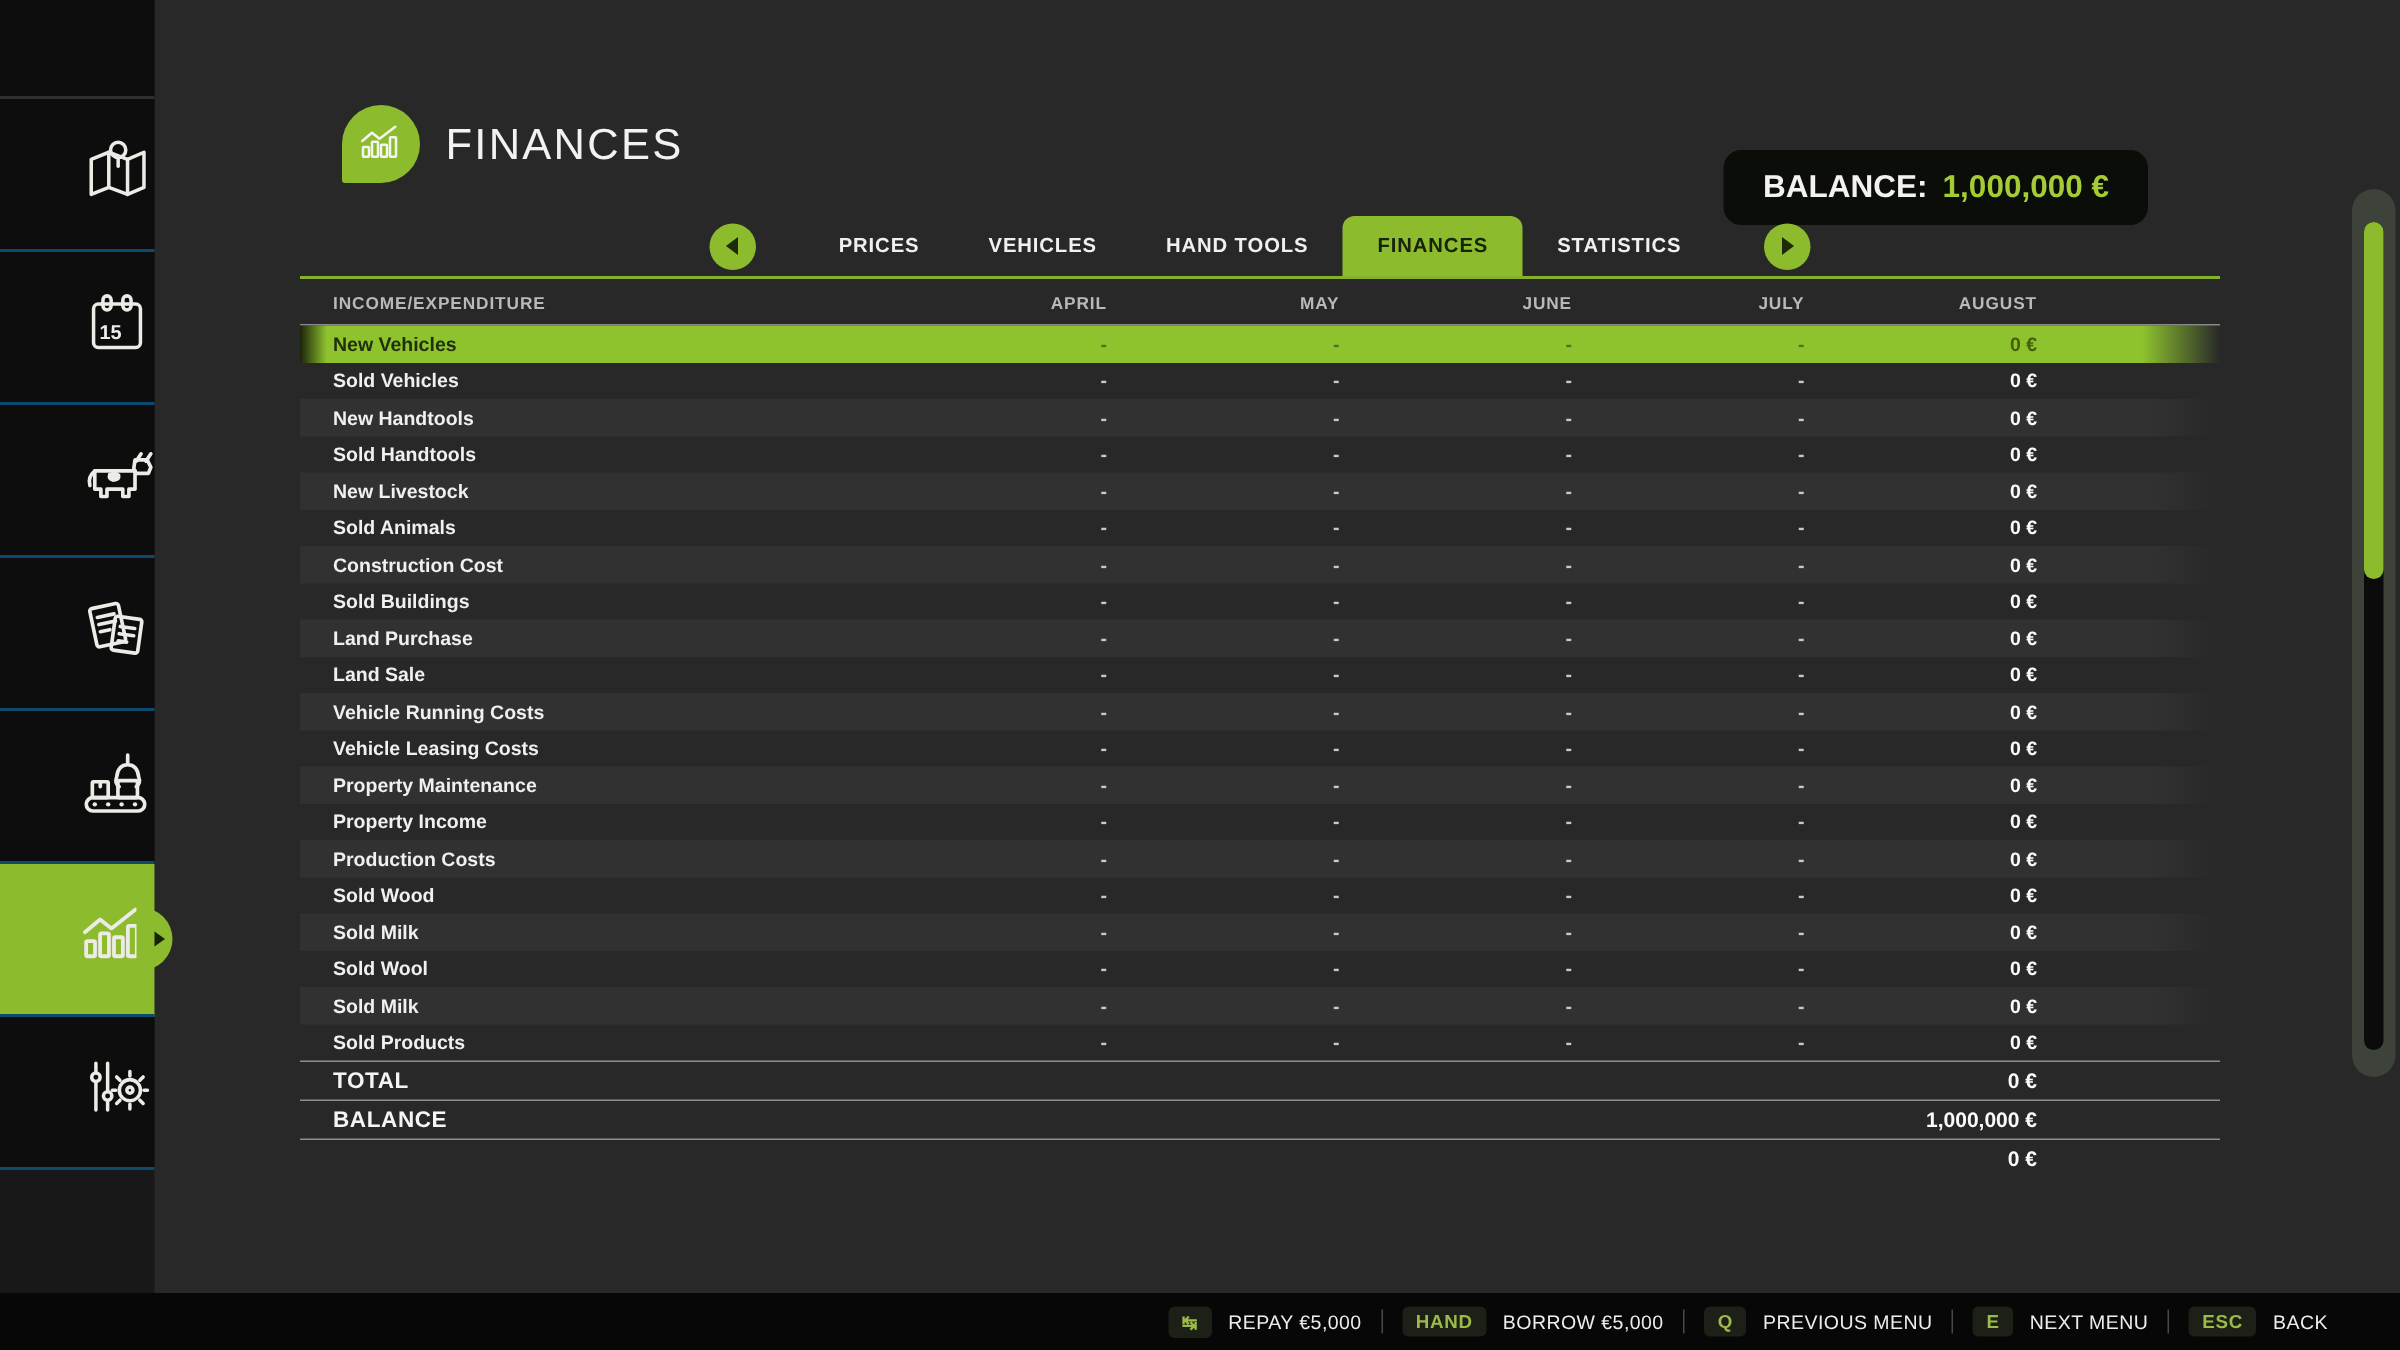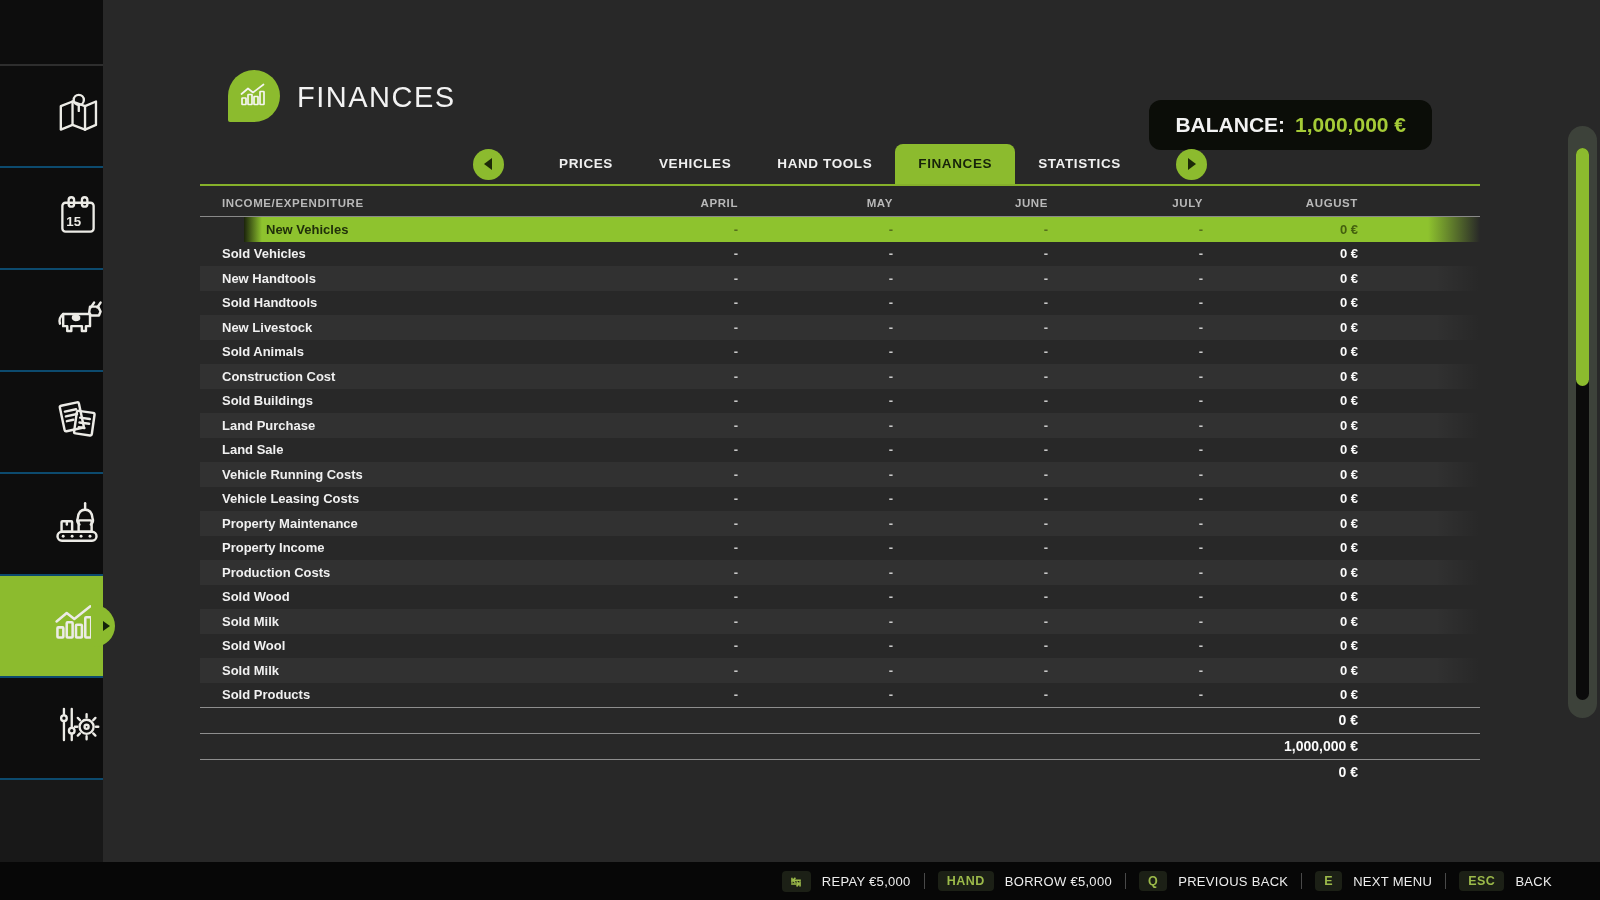--- a/index.html
+++ b/index.html
@@ -47,21 +47,21 @@
   .trow{display:grid;grid-template-columns:1fr 155px 155px 155px 155px 155px 122px;align-items:center;height:24.5px;}
   .thead{height:27px;color:#b9b9b9;font-size:11.5px;font-weight:bold;letter-spacing:.6px;
     border-bottom:1px solid rgba(255,255,255,.45);}
   .c-label{padding-left:22px;white-space:nowrap;}
   .c-val{text-align:right;white-space:nowrap;}
   .trow .c-label{font-size:13px;font-weight:bold;color:#f0f0f0;}
   .thead .c-label{font-size:11.5px;color:#b9b9b9;}
   .c-val.dash{color:#c9c9c9;font-size:13px;font-weight:bold;}
   .c-val.money{color:#fbfbfb;font-size:13px;font-weight:bold;}
   .trow.stripe{background:linear-gradient(90deg,rgba(255,255,255,.045) 0,rgba(255,255,255,.045) calc(100% - 45px),rgba(255,255,255,0) 100%);}
-  .trow.selected{background:linear-gradient(90deg,rgba(25,35,6,.85) 0,#8ec32e 18px,#8ec32e calc(100% - 52px),rgba(142,195,46,0) 100%);margin-left:44px;}
+  .trow.selected{background:linear-gradient(90deg,rgba(25,35,6,.85) 0,#8ec32e 18px,#8ec32e calc(100% - 52px),rgba(142,195,46,0) 100%);}
   .trow.selected .c-label{color:#20300a;}
   .trow.selected .c-val.dash{color:#55701c;}
   .trow.selected .c-val.money{color:#44600f;}
   .srow{display:grid;grid-template-columns:1fr 155px 155px 155px 155px 155px 122px;align-items:center;
     height:24.8px;border-top:1px solid rgba(225,225,225,.55);}
   .s-label{grid-column:1;padding-left:22px;font-size:15px;font-weight:bold;color:#f5f5f5;letter-spacing:.4px;}
   .s-value{grid-column:6;text-align:right;font-size:14px;font-weight:bold;color:#fbfbfb;}
   
   .scroll-track{position:absolute;right:3px;top:126px;width:29px;height:592px;background:#3d423a;border-radius:15px;z-index:4;}
   .scroll-slot{position:absolute;left:8px;top:22px;bottom:18px;width:13px;background:#0b0b0b;border-radius:7px;}
@@ -373,23 +373,25 @@
     <div class="c-label">Sold Products</div>
   <div class="c-val dash">-</div>
         <div class="c-val dash">-</div>
         <div class="c-val dash">-</div>
         <div class="c-val dash">-</div>
         <div class="c-val money">0 €</div>
       </div>
     </div>
 
   <div class="srow">
+    <div class="s-label">TOTAL</div>
     <div class="s-value">0 €</div>
   </div>
   <div class="srow">
+    <div class="s-label">BALANCE</div>
     <div class="s-value">1,000,000 €</div>
   </div>
   <div class="srow">
     <div class="s-value">0 €</div>
   </div>
 </div>
 
 <div class="scroll-track">
   <div class="scroll-slot"></div>
   <div class="scroll-thumb"></div>
@@ -401,21 +403,21 @@
       <span class="hint-label">REPAY €5,000</span>
     </div>
     <div class="divider"></div>
     <div class="hint">
       <span class="key">HAND</span>
       <span class="hint-label">BORROW €5,000</span>
     </div>
     <div class="divider"></div>
     <div class="hint">
       <span class="key">Q</span>
-      <span class="hint-label">PREVIOUS BACK</span>
+      <span class="hint-label">PREVIOUS MENU</span>
     </div>
     <div class="divider"></div>
     <div class="hint">
       <span class="key">E</span>
       <span class="hint-label">NEXT MENU</span>
     </div>
     <div class="divider"></div>
     <div class="hint">
       <span class="key">ESC</span>
       <span class="hint-label">BACK</span>

